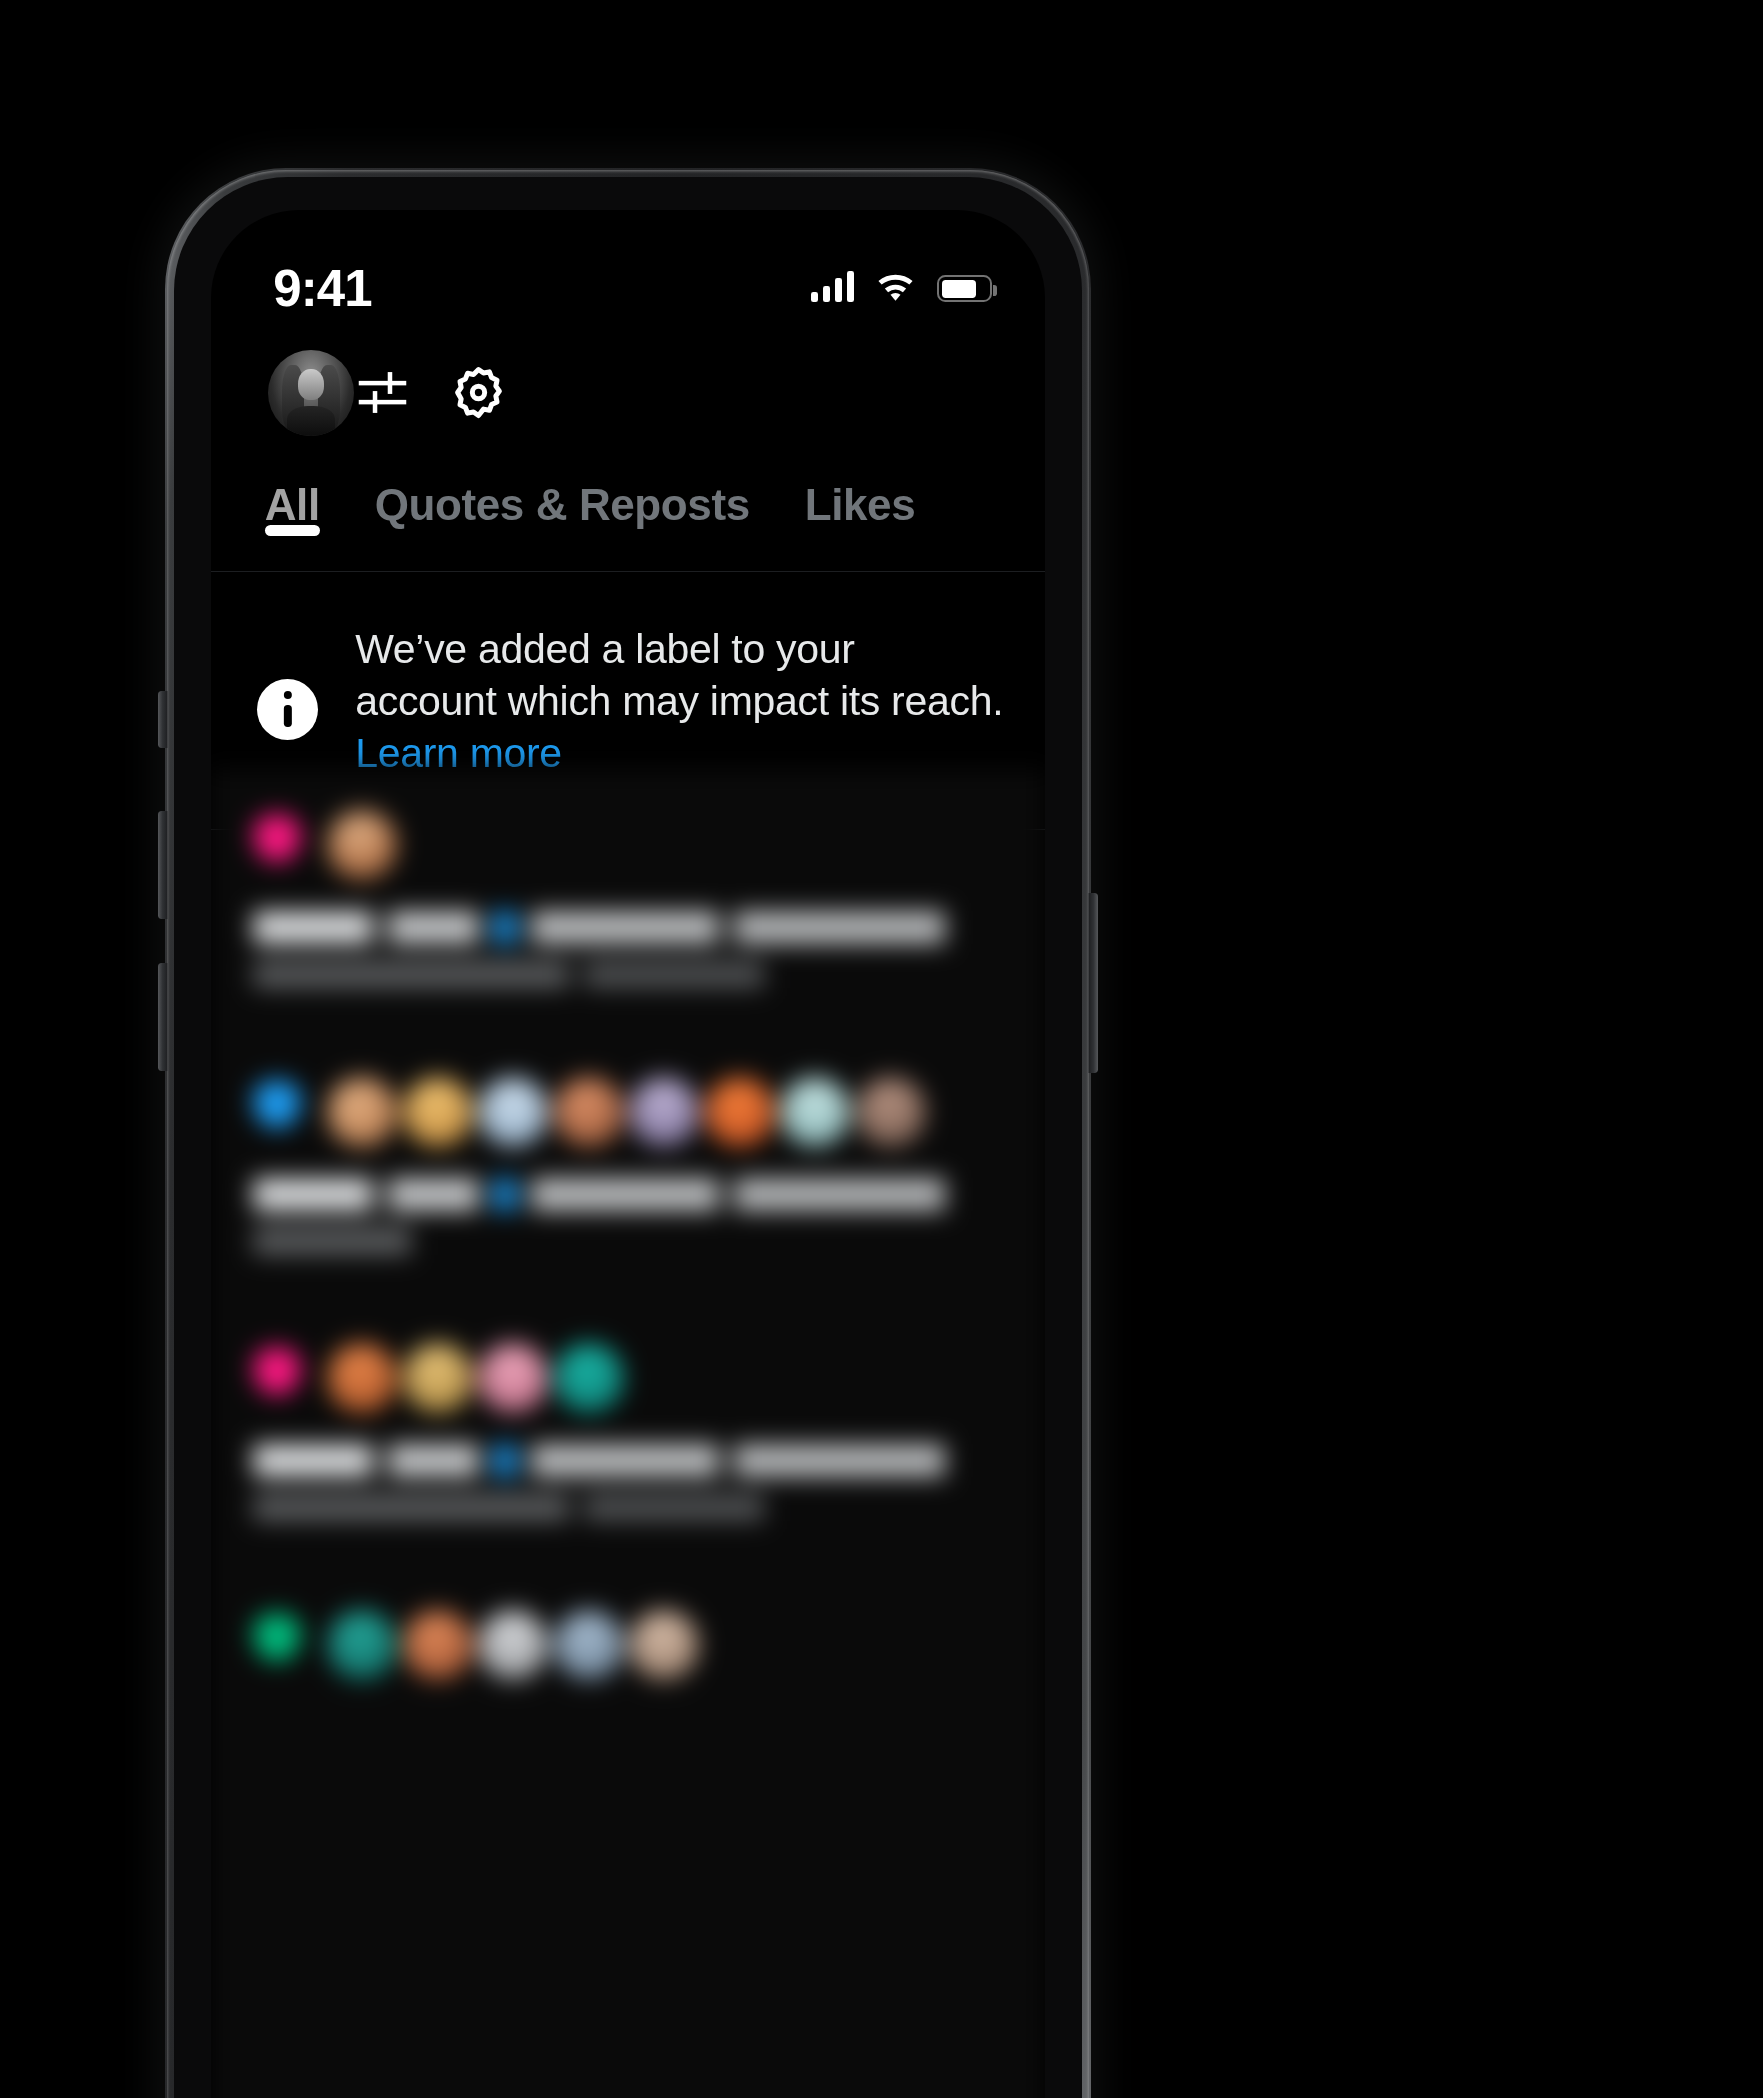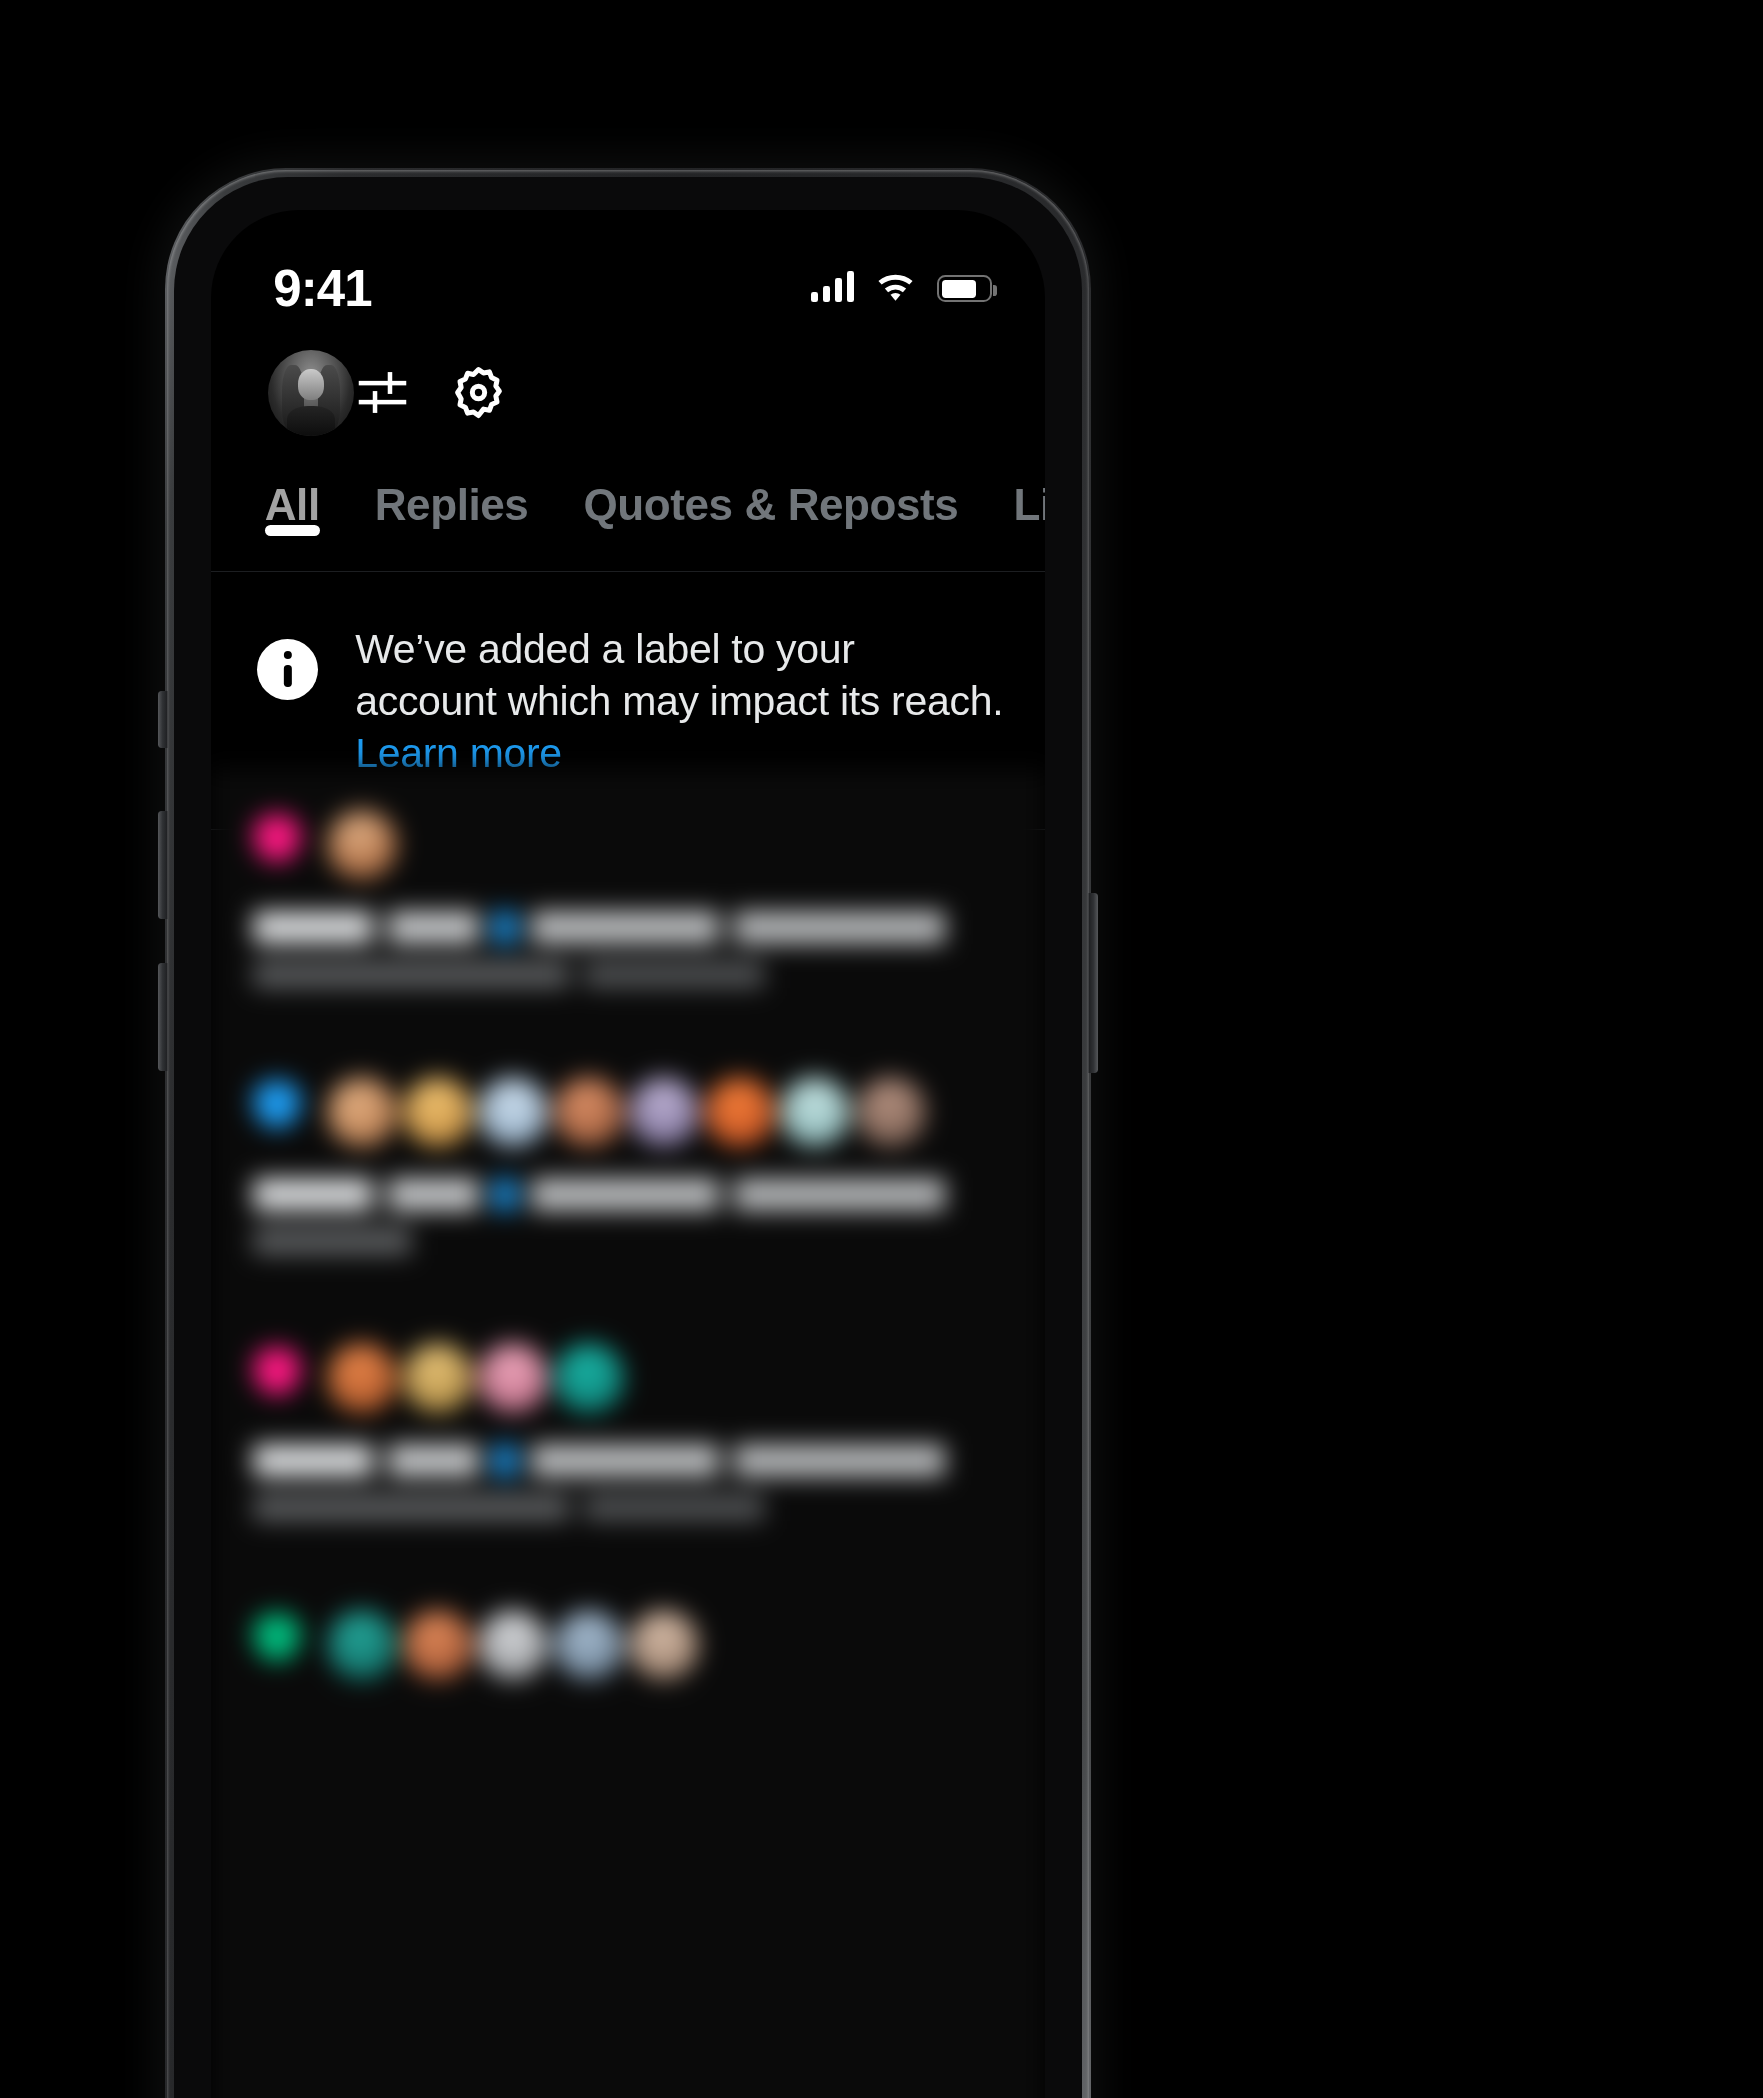--- a/index.html
+++ b/index.html
@@ -139,21 +139,21 @@
   }
   .tab.active { color:#a3a3a3; }
   .tab.active::after {
     content:""; position:absolute; left:27.5px; right:27.5px; bottom:-5.5px;
     height:11px; border-radius:5.5px; background:#fff;
   }
 
   
   #info-banner {
     position:absolute; left:0; top:364px; width:100%;
-    display:flex; align-items:flex-start; gap:37px;
+    display:flex; align-items:center; gap:37px;
     padding:50px 40px 50px 46px;
     border-bottom:1.8px solid #1c1e21;
     background:#000;
   }
   #info-icon {
     flex:none; width:61px; height:61px; border-radius:50%;
     background:#fff; position:relative; margin-top:14.7px;
   }
   #info-icon::before {
     content:""; position:absolute; left:50%; top:12px;
@@ -265,21 +265,20 @@
             </svg>
             <svg class="hdr-ico" viewBox="0 0 24 24">
               <path fill="none" stroke="#fff" stroke-width="2.1" stroke-linejoin="round" d="M12 2.3l2.1 1.5 2.5-.5.9 2.4 2.3 1.1-.5 2.5 1.5 2.1-1.5 2.1.5 2.5-2.3 1.1-.9 2.4-2.5-.5L12 21.7l-2.1-1.5-2.5.5-.9-2.4-2.3-1.1.5-2.5L3.2 12l1.5-2.1-.5-2.5 2.3-1.1.9-2.4 2.5.5z"></path>
               <circle cx="12" cy="12" r="2.6" fill="none" stroke="#fff" stroke-width="2.1"></circle>
             </svg>
           </div>
         </div>
 
         <div id="tab-bar">
           <div class="tab active">All</div>
-          <div class="tab">Replies</div>
           <div class="tab">Quotes &amp; Reposts</div>
           <div class="tab">Likes</div>
 
         </div>
 
         <div id="info-banner">
           <div id="info-icon"></div>
           <div id="banner-text">
             <span>We’ve added a label to your account which may impact its reach. </span><span id="banner-link">Learn more</span>
           </div>

